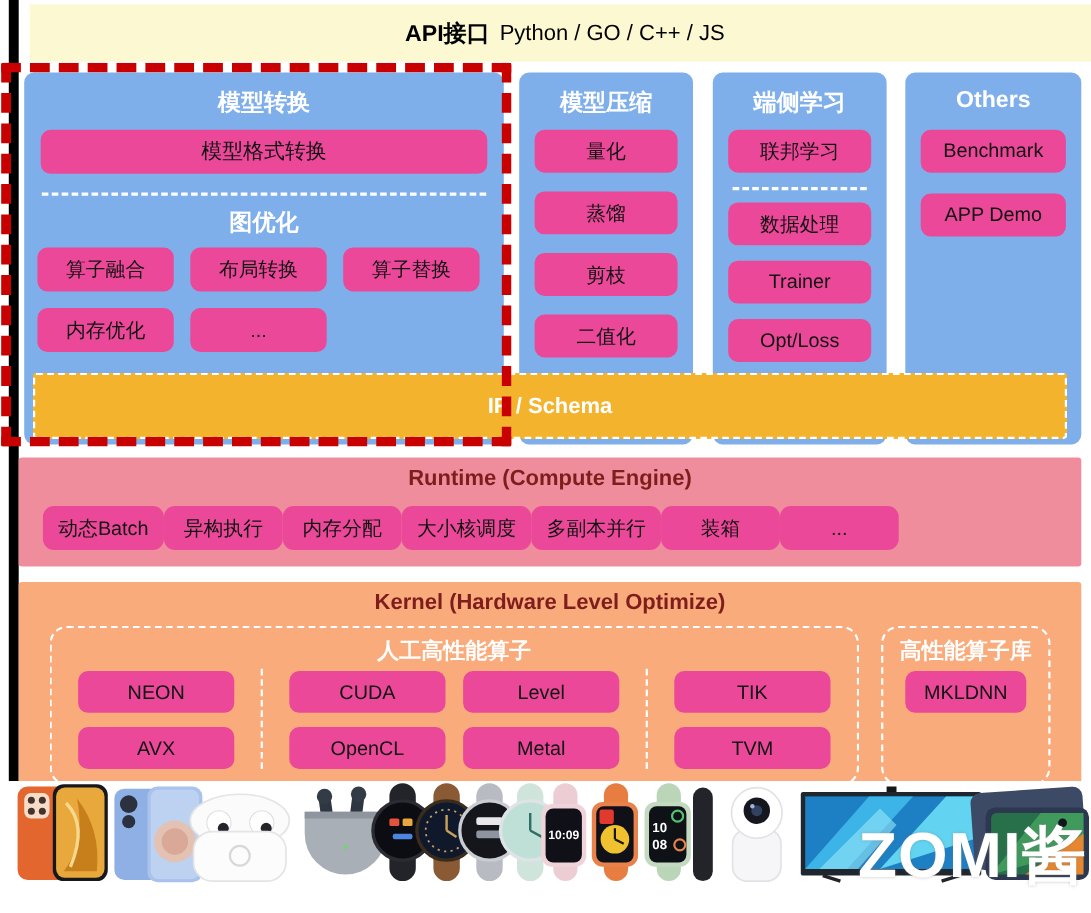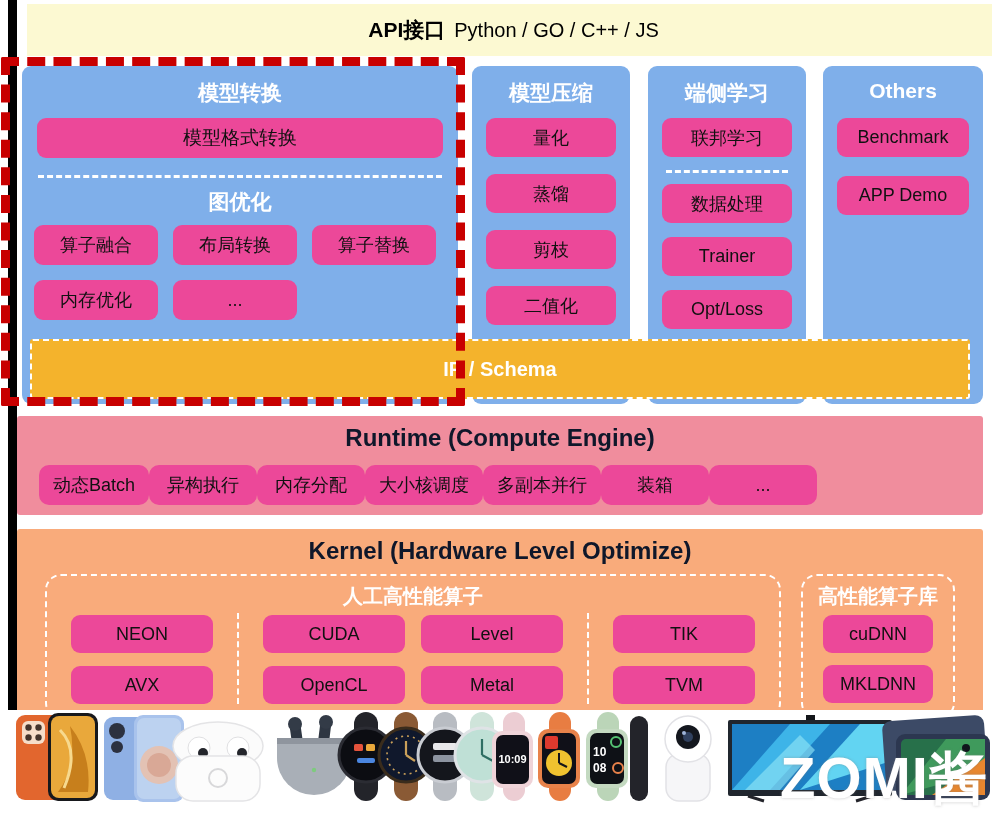--- a/index.html
+++ b/index.html
@@ -49,21 +49,21 @@
   .irbar span{ color:#fff; font-weight:700; font-size:20px; }
 
   
   .red-frame{
     position:absolute; left:1px; top:57px; width:464px; height:349px; z-index:6;
     border:9px dashed #c80000; border-radius:2px; pointer-events:none;
   }
 
   
   .runtime{ position:absolute; left:17px; top:416px; width:966px; height:99px; background:#f08d9d; border-radius:3px; }
-  .bandtitle{ color:#0f172a; font-weight:700; font-size:24px; text-align:center; padding-top:8px; }
+  .bandtitle{ color:#7f1d1d; font-weight:700; font-size:20px; text-align:center; padding-top:8px; }
   .rpills{ display:flex; justify-content:flex-start; margin:13px 22px 0; }
   .rpills .pill{ height:40px; padding:0 14px; min-width:108px; border-radius:10px; }
 
   
   .kernel{ position:absolute; left:17px; top:529px; width:966px; height:201px; background:#f9ab7b; border-radius:3px; }
   .kwrap{ display:flex; gap:20px; margin:9px 28px 0; }
   .kbox{ border:2px dashed #fff; border-radius:16px; height:145px; }
   .kbox.left{ flex:1; }
   .kbox.right{ width:192px; }
   .kboxtitle{ color:#fff; font-weight:700; font-size:20px; text-align:center; padding-top:7px; height:37px; }
@@ -178,21 +178,20 @@
             </div>
           <div class="kgroup">
               <div class="pill">TIK</div>
               <div class="pill">TVM</div>
             </div>
         </div>
       </div>
       <div class="kbox right">
         <div class="kboxtitle">高性能算子库</div>
         <div class="stack">
-            <div class="pill">cuDNN</div>
             <div class="pill">MKLDNN</div>
           </div>
       </div>
     </div>
   </div>
 
   <div class="devices">
     <svg class="devsvg" viewBox="0 0 992 93" xmlns="http://www.w3.org/2000/svg">
 
       <g>

